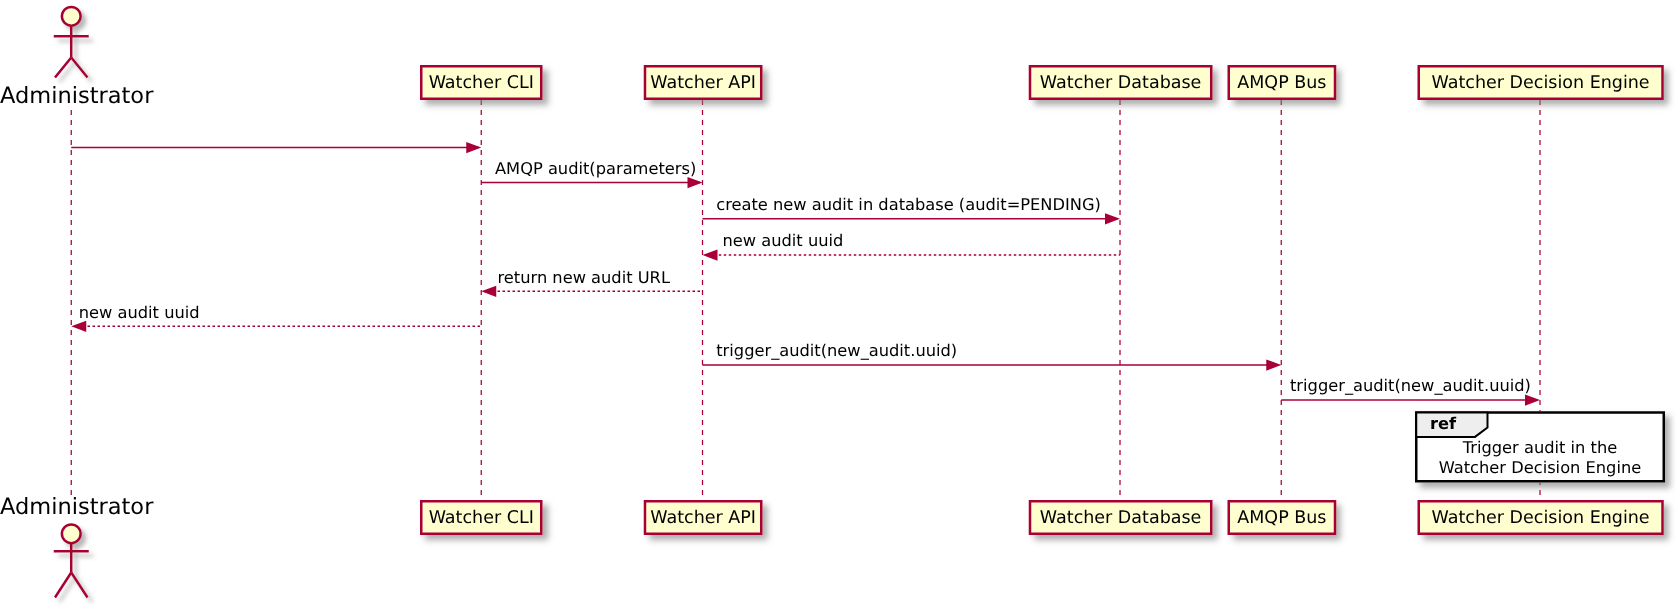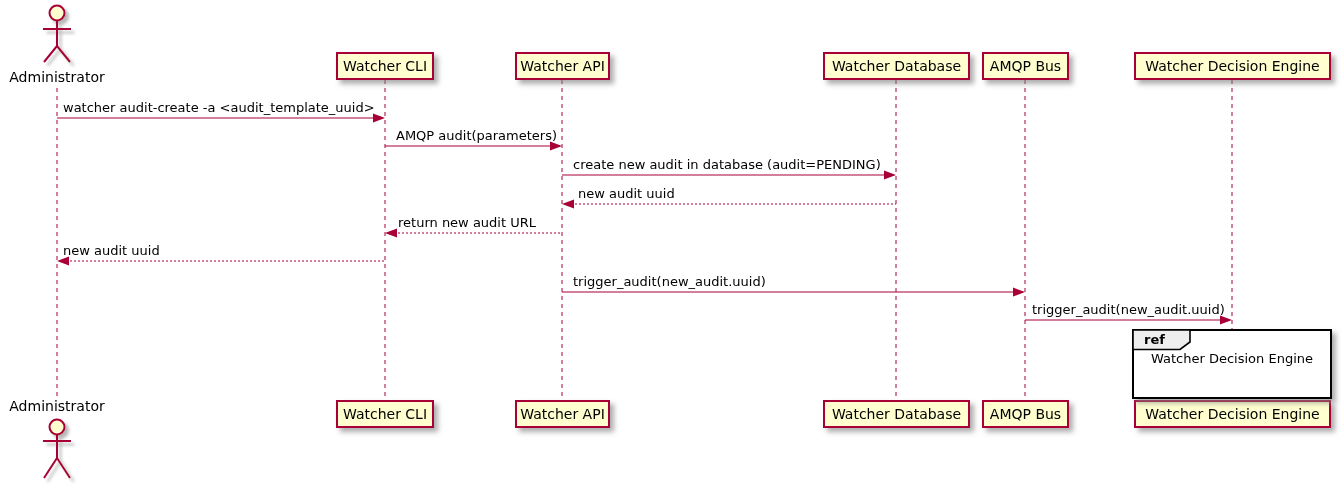--- a/index.html
+++ b/index.html
@@ -9,28 +9,28 @@
   }
   #wires{position:absolute;left:0;top:0;width:1341px;height:486px;z-index:1;}
   .participant{
     position:absolute;box-sizing:border-box;height:28px;
     background:#FEFECE;border:2px solid #A80036;
     box-shadow:4px 4px 5px rgba(130,130,130,0.65);
     display:flex;align-items:center;justify-content:center;
     font-size:14px;line-height:14px;white-space:nowrap;z-index:2;
   }
   .actor-label{
-    position:absolute;width:114px;text-align:center;font-size:14px;line-height:16px;
+    position:absolute;width:114px;text-align:center;font-size:18px;line-height:16px;
     white-space:nowrap;z-index:2;
   }
   .msg-label{
     position:absolute;font-size:13px;line-height:16px;white-space:nowrap;z-index:2;
   }
   .ref-box{
-    position:absolute;left:1132px;top:329px;width:200px;height:70px;box-sizing:border-box;
+    position:absolute;left:1132px;top:329px;width:200px;height:57px;box-sizing:border-box;
     background:#ffffff;border:2px solid #000000;
     box-shadow:4px 4px 5px rgba(130,130,130,0.65);z-index:3;
   }
   .ref-tab{position:absolute;left:-2px;top:-2px;width:60px;height:22px;}
   .ref-keyword{
     position:absolute;left:10px;top:1px;font-size:13px;font-weight:bold;z-index:4;
   }
   .ref-body{
     position:absolute;left:0;top:20px;width:100%;text-align:center;
     font-size:13px;line-height:16px;
@@ -109,32 +109,32 @@
   <div class="participant" style="left:823px;top:52px;width:147px;">Watcher Database</div>
   <div class="participant" style="left:982px;top:52px;width:87px;">AMQP Bus</div>
   <div class="participant" style="left:1134px;top:52px;width:197px;">Watcher Decision Engine</div>
 
   <div class="participant" style="left:336px;top:400px;width:98px;">Watcher CLI</div>
   <div class="participant" style="left:515px;top:400px;width:95px;">Watcher API</div>
   <div class="participant" style="left:823px;top:400px;width:147px;">Watcher Database</div>
   <div class="participant" style="left:982px;top:400px;width:87px;">AMQP Bus</div>
   <div class="participant" style="left:1134px;top:400px;width:197px;">Watcher Decision Engine</div>
 
-  <div class="msg-label" style="left:63px;top:100px;">watcher audit-create -a &lt;audit_template_uuid&gt;</div>
   <div class="msg-label" style="left:396px;top:128px;">AMQP audit(parameters)</div>
   <div class="msg-label" style="left:573px;top:157px;">create new audit in database (audit=PENDING)</div>
   <div class="msg-label" style="left:578px;top:186px;">new audit uuid</div>
   <div class="msg-label" style="left:398px;top:215px;text-align:right;">return new audit URL</div>
   <div class="msg-label" style="left:63px;top:243px;">new audit uuid</div>
   <div class="msg-label" style="left:573px;top:274px;">trigger_audit(new_audit.uuid)</div>
   <div class="msg-label" style="left:1032px;top:302px;">trigger_audit(new_audit.uuid)</div>
 
   <div class="ref-box">
     <svg class="ref-tab" viewBox="0 0 60 22">
       <path d="M1,1 H58 V13 L48,20.5 H1 Z" fill="#EEEEEE" stroke="#000000" stroke-width="1.6"></path>
     </svg>
     <span class="ref-keyword">ref</span>
     <div class="ref-body">
+      <div>Trigger audit in the</div>
       <div>Watcher Decision Engine</div>
     </div>
   </div>
 
 </div>
 
 </body></html>

